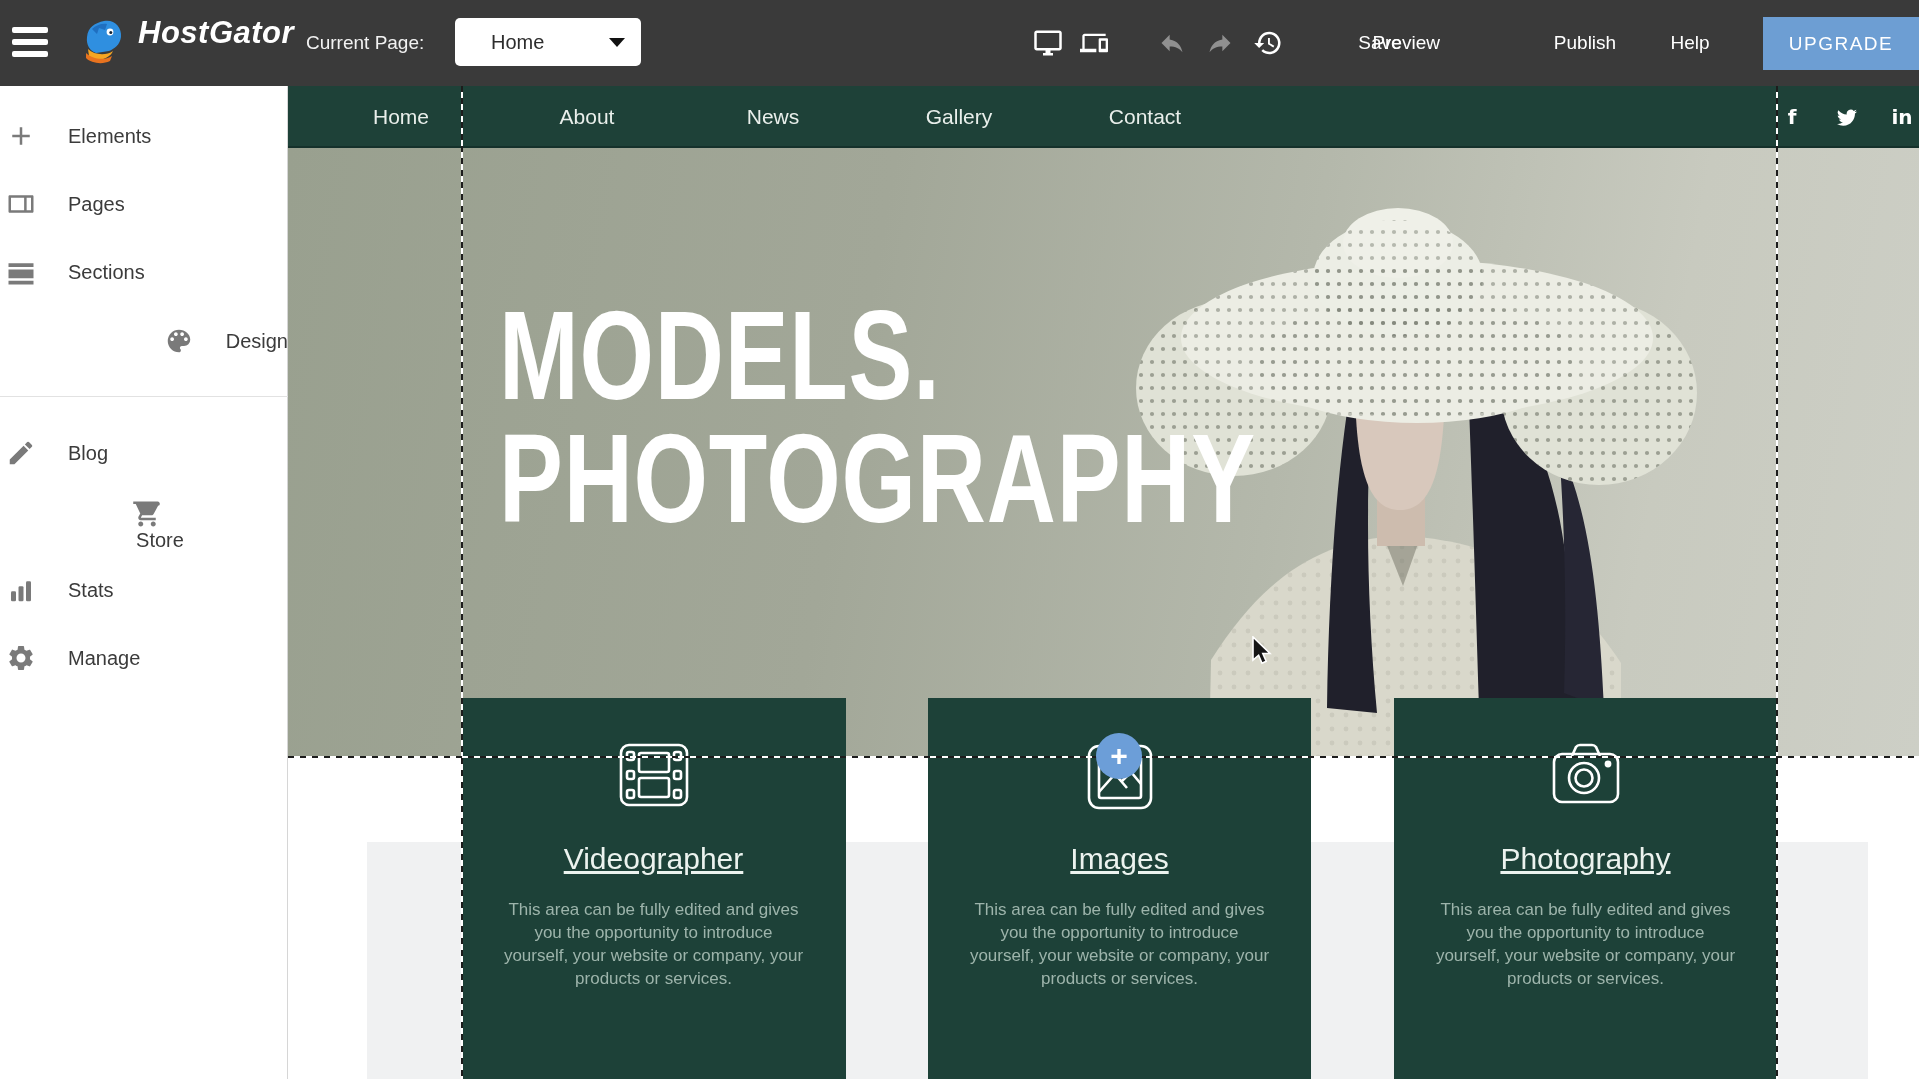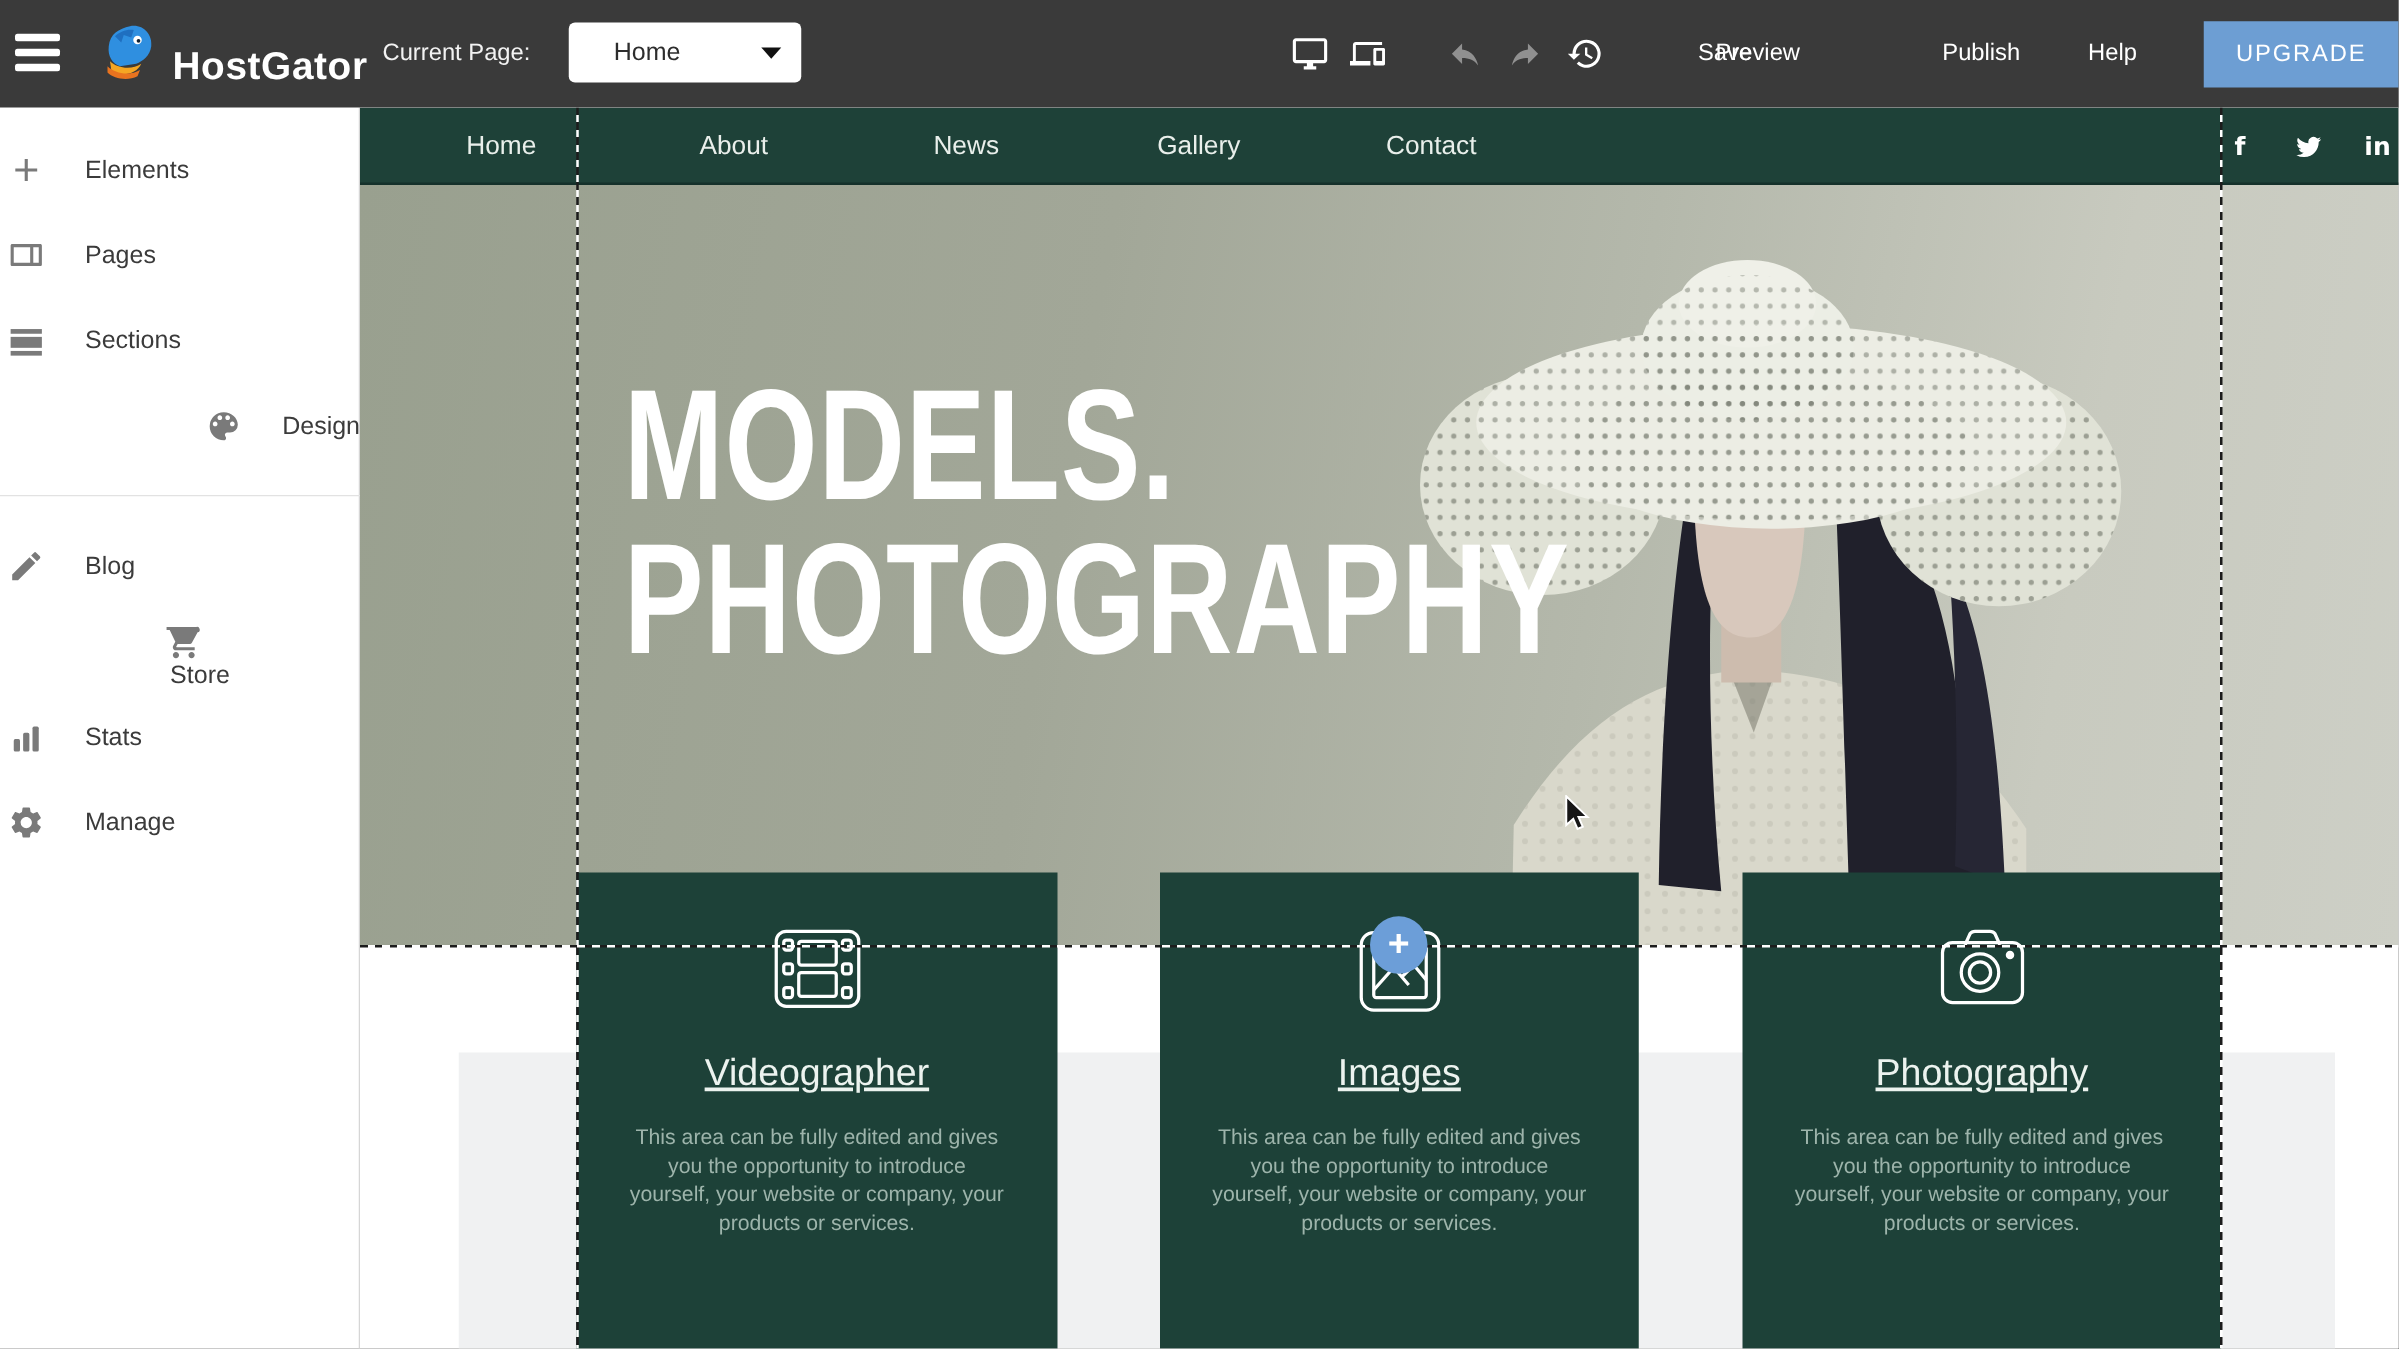--- a/index.html
+++ b/index.html
@@ -4,21 +4,21 @@
 <style>
   html,body{margin:0;padding:0;background:#202020;}
   *{box-sizing:border-box;}
   #app{position:relative;width:1919px;height:1079px;overflow:hidden;background:#fff;
        font-family:"Liberation Sans",sans-serif;-webkit-font-smoothing:antialiased;}
 
   
   .topbar{position:absolute;left:0;top:0;width:1919px;height:86px;background:#3a3a3a;z-index:50;}
   .hamburger{position:absolute;left:12px;top:27px;width:36px;height:32px;cursor:pointer;}
   .hamburger i{display:block;height:6px;background:#fff;border-radius:2px;margin-bottom:6px;}
-  .logo{position:absolute;left:76px;top:15px;height:56px;display:flex;align-items:flex-end;}
+  .logo{position:absolute;left:76px;top:15px;height:56px;display:flex;align-items:flex-start;font-style:italic;}
   .logo svg{width:56px;height:56px;}
   .logo .word{color:#fff;font-size:31px;font-weight:bold;letter-spacing:.5px;margin-left:6px;}
   .curpage{position:absolute;left:306px;top:0;height:86px;line-height:86px;color:#f2f2f2;font-size:19px;}
   .pagedrop{position:absolute;left:455px;top:18px;width:186px;height:48px;background:#fff;border-radius:5px;
             display:flex;align-items:center;padding:0 16px 0 36px;cursor:pointer;}
   .pagedrop .val{color:#2d2d2d;font-size:20px;flex:1;}
   .pagedrop .caret{width:0;height:0;border-left:8px solid transparent;border-right:8px solid transparent;border-top:9px solid #111;}
   .tb-ico{position:absolute;top:0;height:86px;display:flex;align-items:center;justify-content:center;width:40px;cursor:pointer;}
   .tb-link{position:absolute;top:0;height:86px;line-height:86px;text-align:center;color:#fff;font-size:19px;cursor:pointer;}
   .upgrade{position:absolute;left:1763px;top:17px;width:156px;height:53px;background:#6d9ed3;border:none;border-radius:0;

